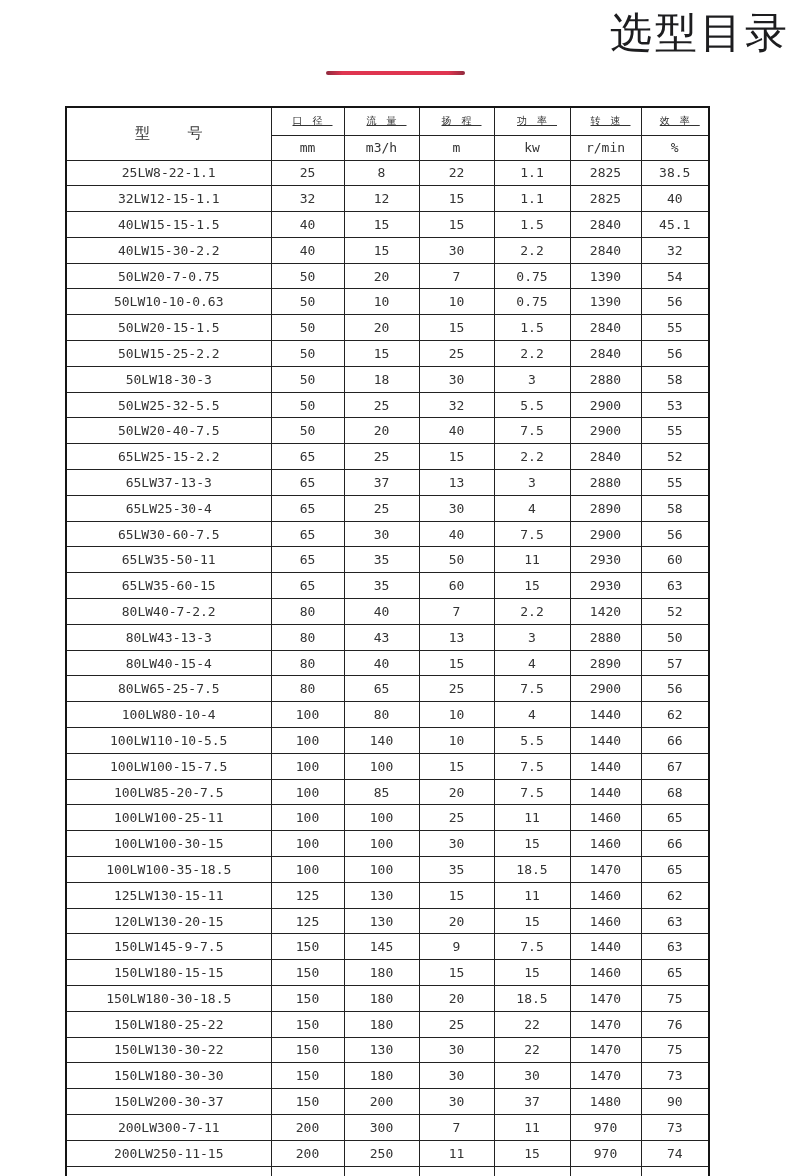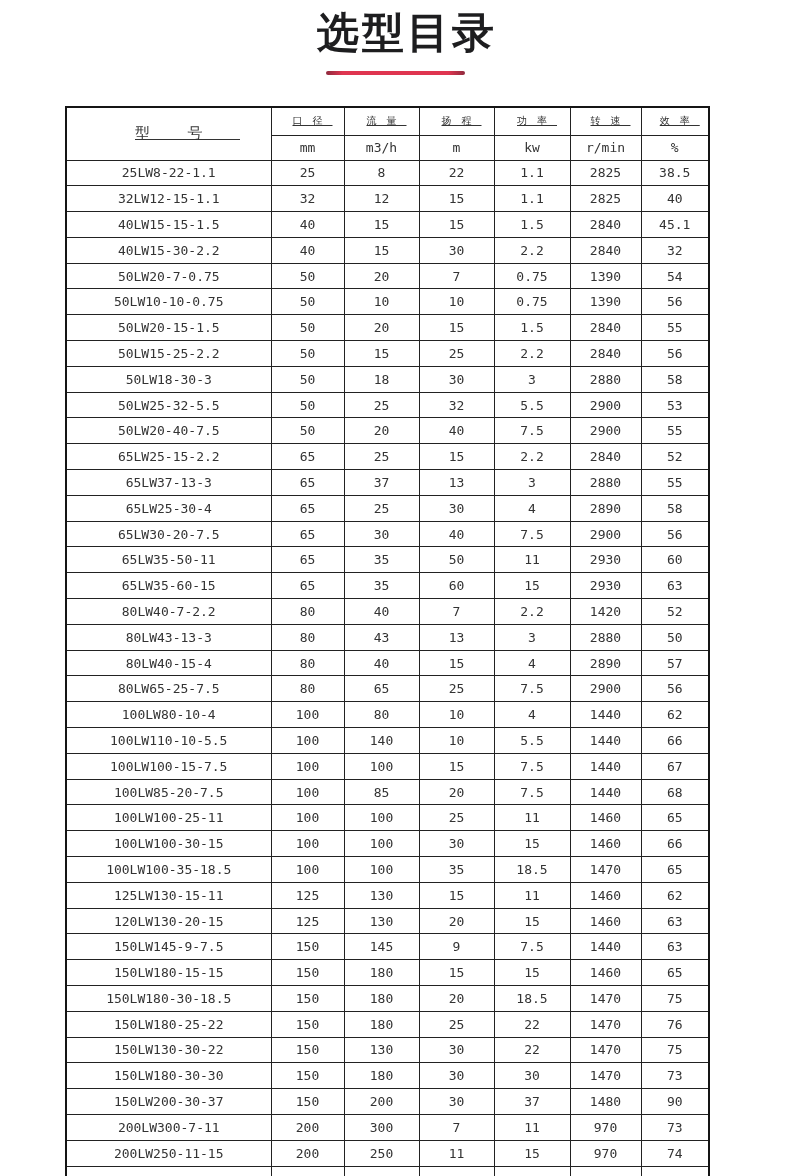--- a/index.html
+++ b/index.html
@@ -7,24 +7,24 @@
   .page {
     position:relative;
     width:790px;
     height:1176px;
     background:#ffffff;
     overflow:hidden;
     font-family:"DejaVu Sans", "Liberation Sans", sans-serif;
   }
   .title {
     padding-top:8px;
-    text-align:center;
+    text-align:right;
     font-size:42px;
     line-height:50px;
-    font-weight:bold;
+    font-weight:normal;
     color:#1d1d1f;
     letter-spacing:3px;
     font-family:"DejaVu Sans", "Liberation Sans", sans-serif;
     margin-left:24px;
   }
   .underline {
     width:139px;
     height:4px;
     margin:13px auto 0 auto;
     border-radius:2px;
@@ -54,21 +54,20 @@
     letter-spacing:1em;
     text-indent:1em;
     color:#2f2f2f;
     text-decoration:underline;
   }
   .model-header {
     font-size:15px;
     letter-spacing:2.5em;
     text-indent:2.5em;
     color:#2f2f2f;
-    text-decoration:underline;
   }
   .unit-cell, tbody td {
     font-family:"DejaVu Sans Mono", "Liberation Mono", monospace;
     font-size:13px;
   }
   tr.partial-row td { height:40px; }
 </style>
 </head>
 <body>
 
@@ -146,21 +145,21 @@
         <tr>
           <td>50LW20-7-0.75</td>
           <td>50</td>
           <td>20</td>
           <td>7</td>
           <td>0.75</td>
           <td>1390</td>
           <td>54</td>
         </tr>
         <tr>
-          <td>50LW10-10-0.75</td>
+          <td>50LW10-10-0.63</td>
           <td>50</td>
           <td>10</td>
           <td>10</td>
           <td>0.75</td>
           <td>1390</td>
           <td>56</td>
         </tr>
         <tr>
           <td>50LW20-15-1.5</td>
           <td>50</td>
@@ -227,21 +226,21 @@
         <tr>
           <td>65LW25-30-4</td>
           <td>65</td>
           <td>25</td>
           <td>30</td>
           <td>4</td>
           <td>2890</td>
           <td>58</td>
         </tr>
         <tr>
-          <td>65LW30-20-7.5</td>
+          <td>65LW30-60-7.5</td>
           <td>65</td>
           <td>30</td>
           <td>40</td>
           <td>7.5</td>
           <td>2900</td>
           <td>56</td>
         </tr>
         <tr>
           <td>65LW35-50-11</td>
           <td>65</td>

